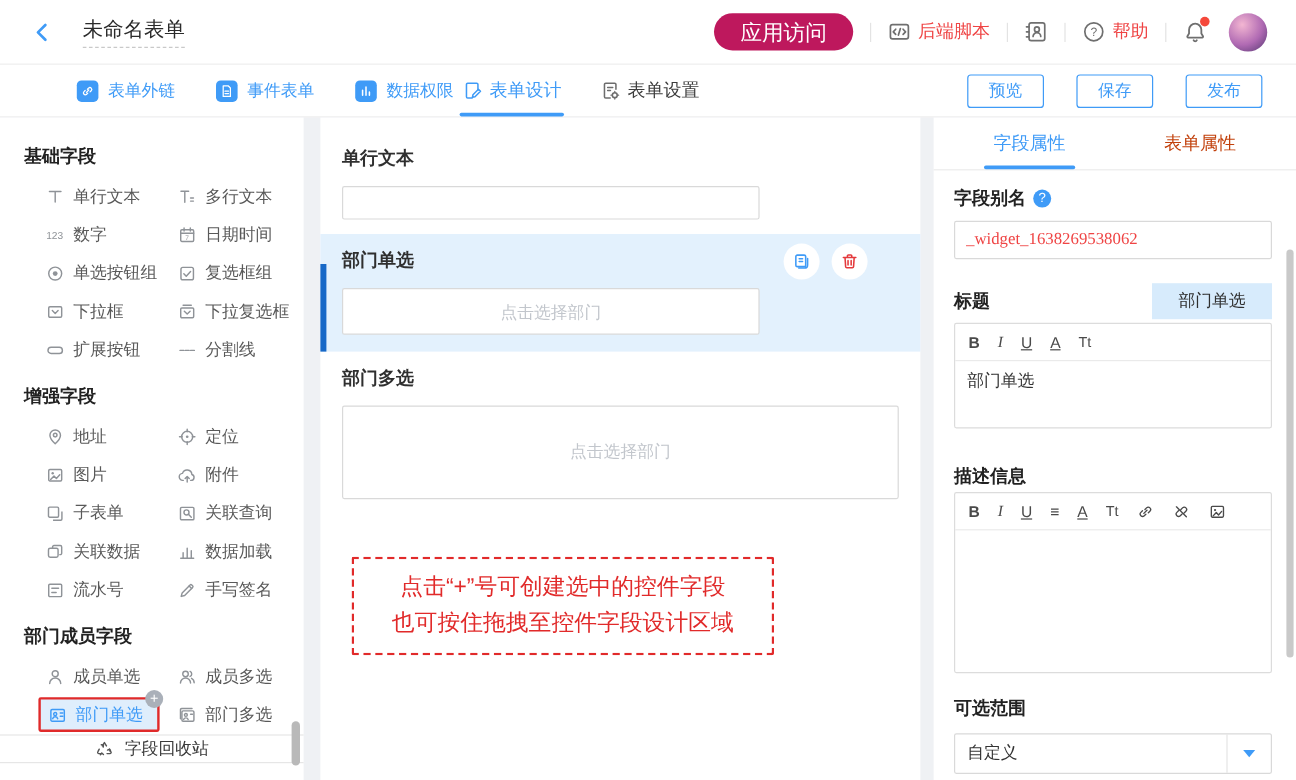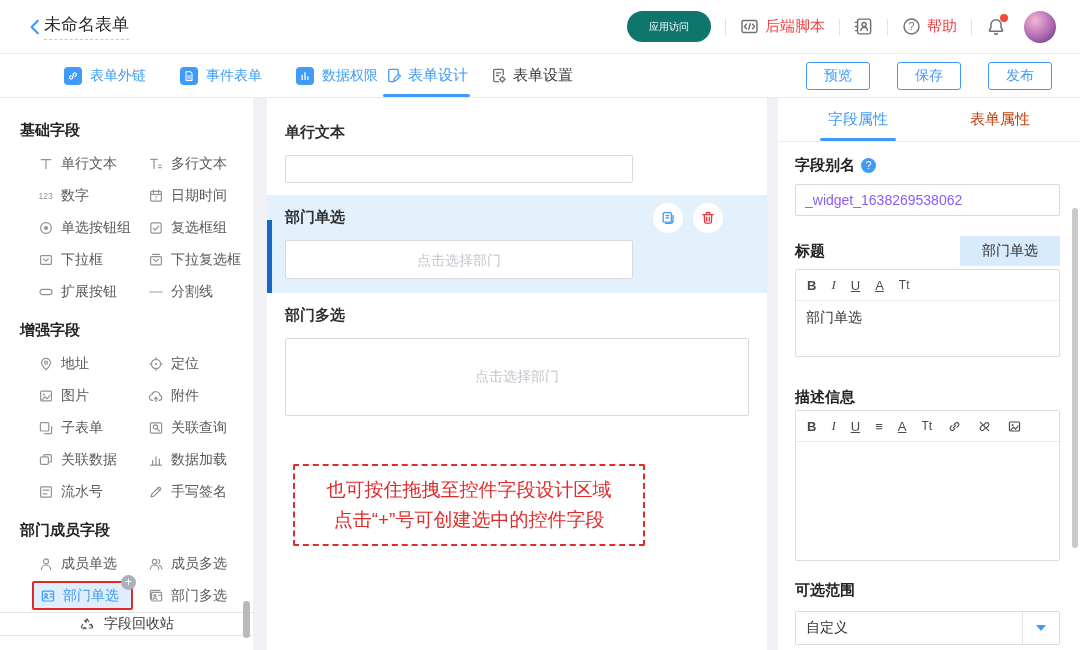--- a/index.html
+++ b/index.html
@@ -4,43 +4,43 @@
 <style>
   html,body{margin:0;padding:0}
   body{width:1080px;height:650px;overflow:hidden;background:#fff;color:#333;
        font-family:"Liberation Sans","DejaVu Sans",sans-serif;}
   svg{display:block}
   
   .header{height:54px;display:flex;align-items:center;padding:0 24px 0 26px;
           border-bottom:1px solid #ececec;box-sizing:border-box;background:#fff}
   .back{cursor:pointer}
   .back svg{width:18px;height:18px;color:#3f9bf7}
-  .doc-title{margin-left:0;font-size:17px;color:#2b2b2b;border-bottom:1px dashed #c9c9c9;
+  .doc-title{margin-left:25px;font-size:17px;color:#2b2b2b;border-bottom:1px dashed #c9c9c9;
              padding-bottom:3px;cursor:text}
   .h-right{margin-left:auto;display:flex;align-items:center;gap:14px}
-  .pill{background:#0f766e;color:#fff;border:none;border-radius:16px;height:31px;
-        padding:0 22px;font-size:10px;cursor:pointer;font-family:inherit}
+  .pill{background:#be185d;color:#fff;border:none;border-radius:16px;height:31px;
+        padding:0 22px;font-size:18px;cursor:pointer;font-family:inherit}
   .vsep{width:1px;height:16px;background:#e3e3e3}
   .h-item{display:flex;align-items:center;gap:6px;font-size:15px;color:#ef4444;cursor:pointer}
   .h-item svg{width:19px;height:19px;color:#6f6f6f}
   .bell{position:relative;cursor:pointer}
   .bell svg{width:20px;height:20px;color:#6f6f6f}
   .dot{position:absolute;right:-2px;top:-3px;width:8px;height:8px;background:#f5483b;border-radius:50%}
   .avatar{width:32px;height:32px;border-radius:50%;margin-left:4px;cursor:pointer;
           background:radial-gradient(circle at 35% 30%,#f3b6d2,#b06ab3 55%,#51356f)}
   
   .toolbar{height:44px;position:relative;display:flex;align-items:center;
            border-bottom:1px solid #e9e9e9;box-sizing:border-box;background:#fff;
            padding:0 28px 0 64px}
   .t-links{display:flex;gap:34px}
   .t-link{display:flex;align-items:center;gap:8px;font-size:14px;color:#3f9bf7;cursor:pointer}
   .t-ico{width:18px;height:18px;border-radius:4px;background:#3f9bf7;display:flex;
          align-items:center;justify-content:center}
   .t-ico svg{width:12px;height:12px;color:#fff}
-  .t-tabs{position:absolute;left:385px;top:0;bottom:0;display:flex;gap:22px}
+  .t-tabs{position:absolute;left:385px;top:0;bottom:0;display:flex;gap:32px}
   .t-tab{display:flex;align-items:center;gap:6px;font-size:15px;color:#3c3c3c;
          position:relative;cursor:pointer}
   .t-tab svg{width:17px;height:17px;color:#6d6d6d}
   .t-tab.active{color:#3f9bf7}
   .t-tab.active svg{color:#3f9bf7}
   .t-tab.active::after{content:"";position:absolute;left:-2px;right:-2px;bottom:0;height:3px;
          border-radius:2px;background:#3f9bf7}
   .t-actions{margin-left:auto;display:flex;gap:27px}
   .btn{min-width:64px;height:28px;background:#fff;border:1px solid #3f9bf7;color:#3f9bf7;
        border-radius:3px;font-size:14px;padding:0 14px;cursor:pointer;font-family:inherit}
@@ -97,21 +97,21 @@
   .p-tab.active{color:#3f9bf7}
   .p-tab.active::after{content:"";position:absolute;left:-8px;right:-8px;bottom:0;height:3px;
           background:#3f9bf7;border-radius:2px}
   .p-body{padding:14px 20px 0 17px}
   .p-label{display:flex;align-items:center;gap:6px;font-size:15px;font-weight:bold;color:#222}
   .p-label.mt{margin-top:31px}
   .p-label.mt2{margin-top:20px}
   .q-ico{width:15px;height:15px;border-radius:50%;background:#3f9bf7;color:#fff;font-size:11px;
          line-height:15px;text-align:center;font-weight:normal;cursor:pointer}
   .p-input{margin-top:9px;width:100%;height:32px;border:1px solid #d9d9d9;border-radius:2px;
-         box-sizing:border-box;padding:0 9px;font-size:14px;color:#8b5cf6;font-family:Liberation Sans, sans-serif}
+         box-sizing:border-box;padding:0 9px;font-size:14px;color:#ef4444;font-family:Liberation Serif, serif}
   .title-row{margin-top:20px;display:flex;align-items:center;justify-content:space-between}
   .chip{background:#d7ebfc;height:30px;padding:0 22px;display:flex;align-items:center;
         font-size:14px;color:#2f2f2f;cursor:pointer}
   .editor{margin-top:3px;border:1px solid #dcdcdc;border-radius:2px}
   .ed-toolbar{height:30px;border-bottom:1px solid #eaeaea;display:flex;align-items:center;
         gap:15px;padding:0 11px;color:#4a4a4a;font-size:13px}
   .tb{cursor:pointer}
   .tb.b{font-weight:bold}
   .tb.i{font-style:italic;font-family:"Liberation Serif",serif}
   .tb.u{text-decoration:underline}
@@ -582,22 +582,22 @@
     </div>
 
     <div class="fblock">
       <div class="flabel">部门多选</div>
       <div class="bigbox">
         <span>点击选择部门</span>
       </div>
     </div>
 
     <div class="annotation">
+      <div>点击“+”号可创建选中的控件字段</div>
       <div>也可按住拖拽至控件字段设计区域</div>
-      <div>点击“+”号可创建选中的控件字段</div>
     </div>
   </div>
 
   <div class="panel">
     <div class="p-tabs">
       <span class="p-tab active">字段属性</span>
       <span class="p-tab">表单属性</span>
     </div>
     <div class="p-body">
       <div class="p-label">

